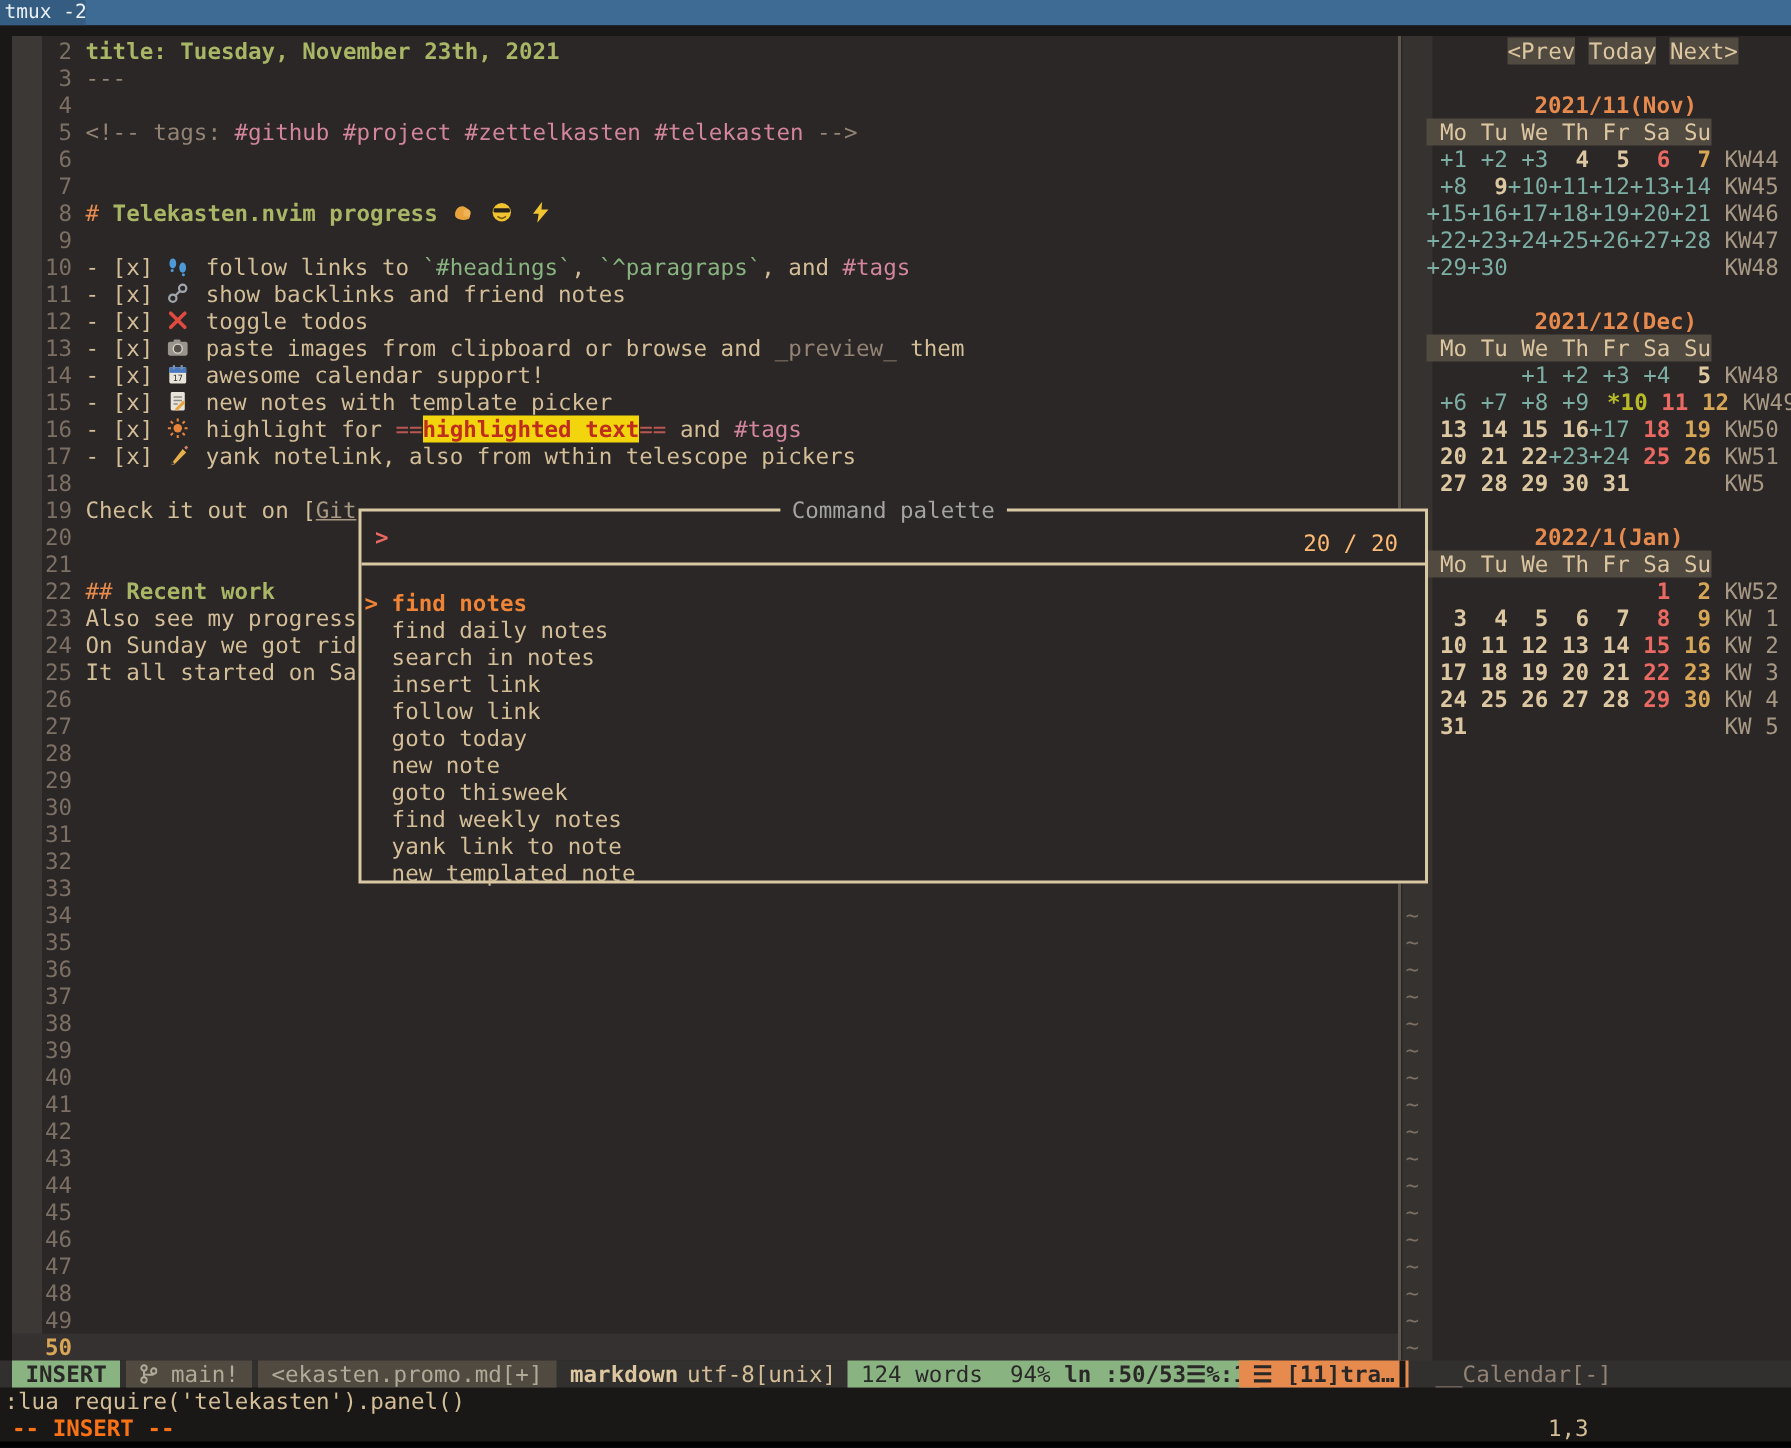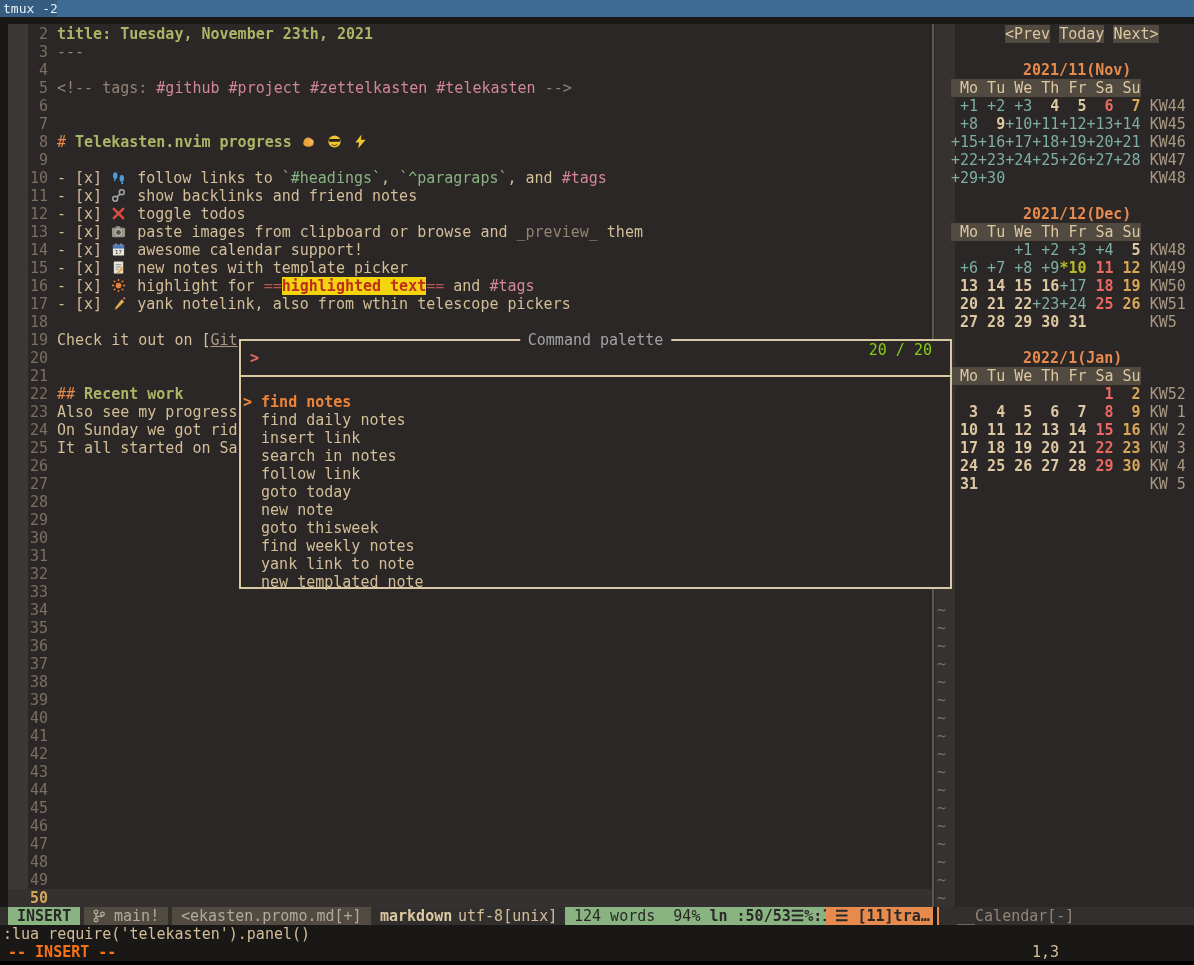--- a/index.html
+++ b/index.html
@@ -35,32 +35,32 @@
   #calendar{position:absolute;left:951px;top:8px;}
   .cal-row{height:18px;white-space:pre;}
   .cal-nav{padding-left:54px;}
   .navbtn{background:#514a41;color:#ddc7a1;}
   .cal-title{padding-left:72px;color:#e78a4e;font-weight:bold;}
   .k-head{background:#514a41;color:#ddc7a1;}
   .k-lnk{color:#7daea3;}
   .k-day{color:#ddc7a1;font-weight:bold;}
   .k-sat{color:#ea6962;font-weight:bold;}
   .k-sun{color:#d8a657;font-weight:bold;}
-  .k-today{color:#b8bb26;font-weight:bold;}
+  .k-today{color:#b8bb26;font-weight:bold;padding-left:12px;}
   .k-kw{color:#a89984;}
   #tildes{position:absolute;left:937px;top:584px;color:#7c6f64;}
   #tildes div{height:18px;}
   
   .palette{position:absolute;left:239px;top:322px;width:709px;height:246px;
            background:#2a2726;border:2px solid #d9c8a4;}
   .p-title{position:absolute;top:-10px;left:50%;transform:translateX(-50%);
            background:#2a2726;color:#a3a3a3;padding:0 8px;white-space:pre;}
   .p-prompt{height:26px;padding:8px 0 0 9px;border-bottom:2px solid #d9c8a4;position:relative;}
   .p-caret{color:#ea6962;font-weight:bold;}
-  .p-count{position:absolute;right:18px;top:0;color:#84cc16;}
+  .p-count{position:absolute;right:18px;top:12px;color:#fdba74;}
   .p-items{padding-top:16px;}
   .p-item{height:18px;white-space:pre;padding-left:2px;color:#d4be98;}
   .p-item.sel{color:#ef8437;font-weight:bold;}
   
   .statusline{position:absolute;left:0;top:890px;width:1194px;height:18px;background:#32302f;}
   .chip{position:absolute;top:0;height:18px;white-space:pre;padding:0 9px;}
   .chip-mode{left:8px;background:#89b482;color:#2a2827;font-weight:bold;}
   .chip-git{left:84px;background:#514a41;color:#b0ab98;}
   .chip-file{left:172px;background:#514a41;color:#b0ab98;}
   .sl-ft{position:absolute;left:380px;color:#ddc7a1;font-weight:bold;white-space:pre;}
@@ -244,22 +244,22 @@
 
     <div class="palette">
       <div class="p-title">Command palette</div>
       <div class="p-prompt">
         <span class="p-caret">&gt;</span>
         <span class="p-count">20 / 20</span>
       </div>
       <div class="p-items">
           <div class="p-item sel">&gt; find notes</div>
           <div class="p-item">  find daily notes</div>
+          <div class="p-item">  search in notes</div>
           <div class="p-item">  insert link</div>
-          <div class="p-item">  search in notes</div>
           <div class="p-item">  follow link</div>
           <div class="p-item">  goto today</div>
           <div class="p-item">  new note</div>
           <div class="p-item">  goto thisweek</div>
           <div class="p-item">  find weekly notes</div>
           <div class="p-item">  yank link to note</div>
           <div class="p-item">  new templated note</div>
         </div>
     </div>
 

